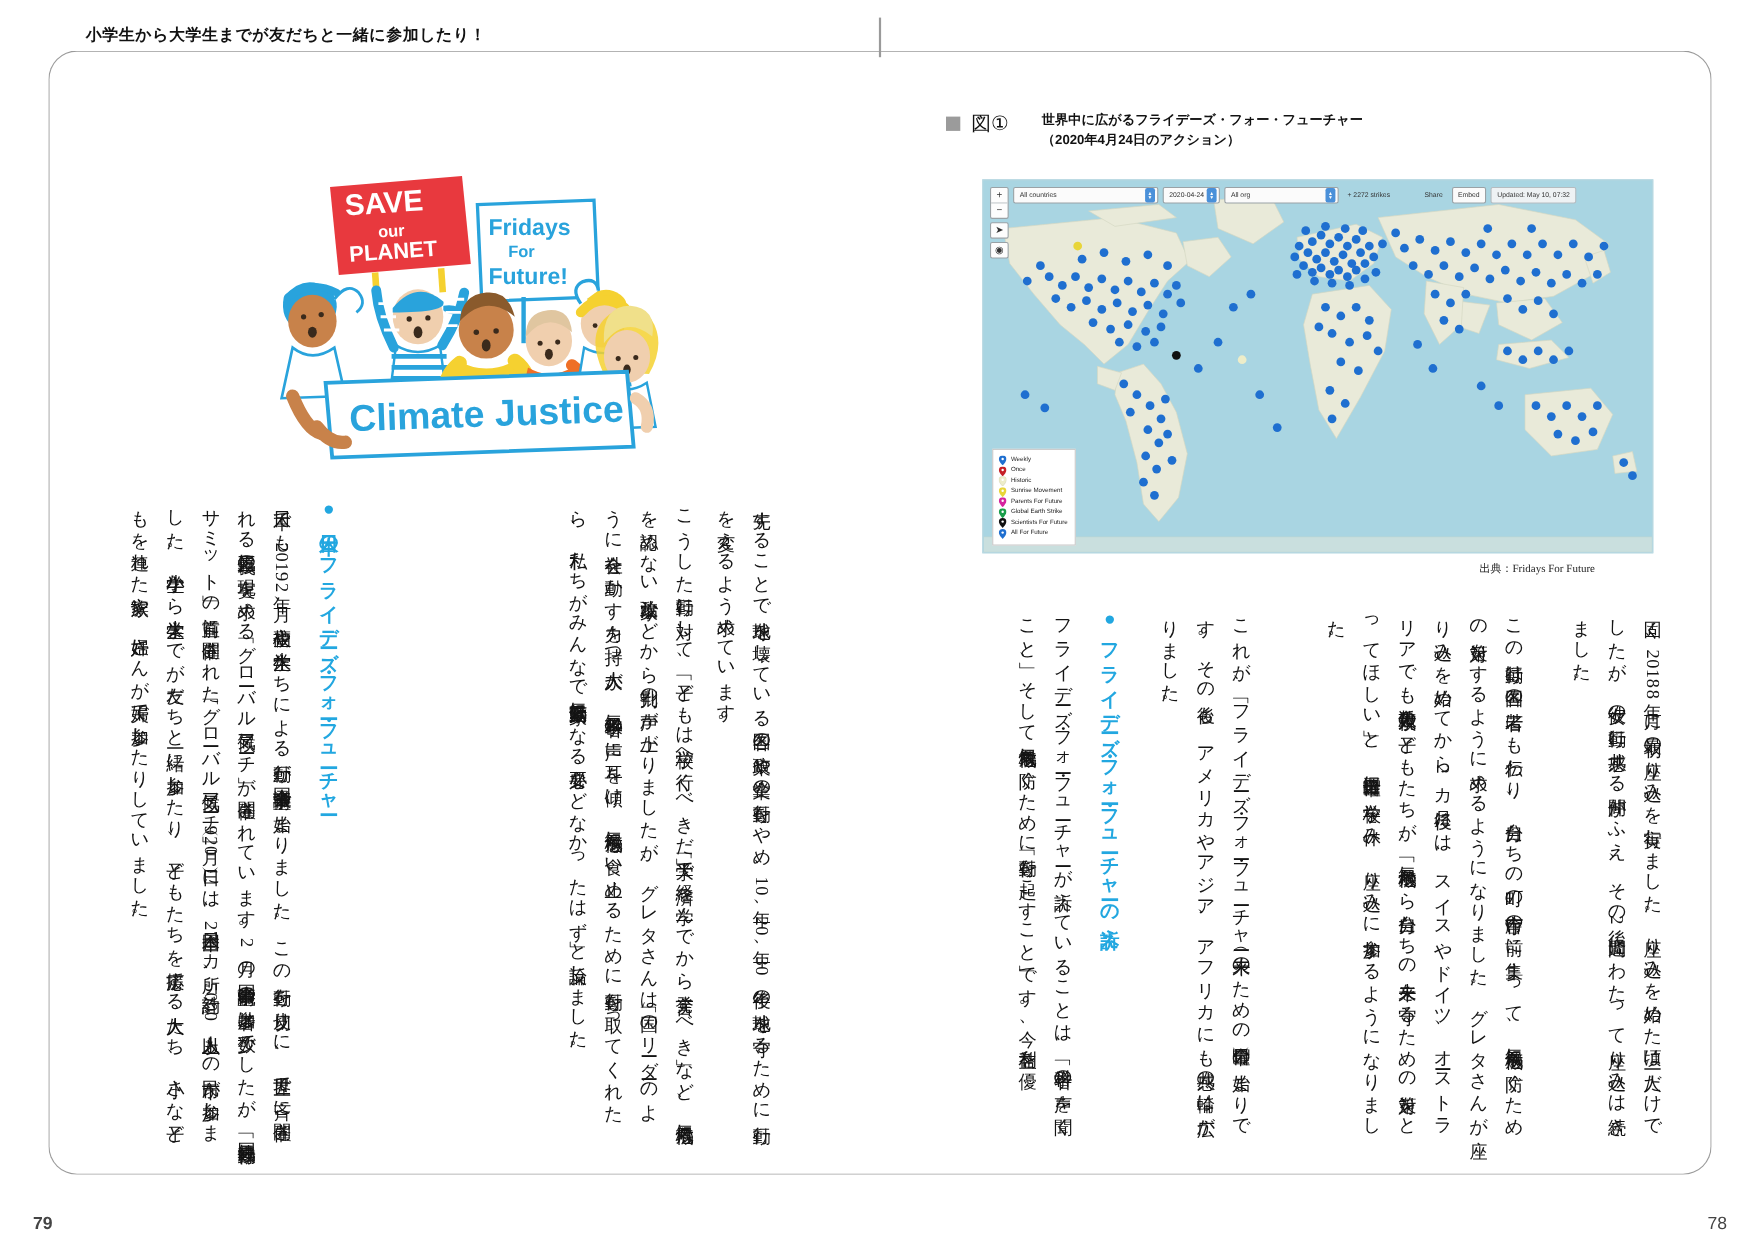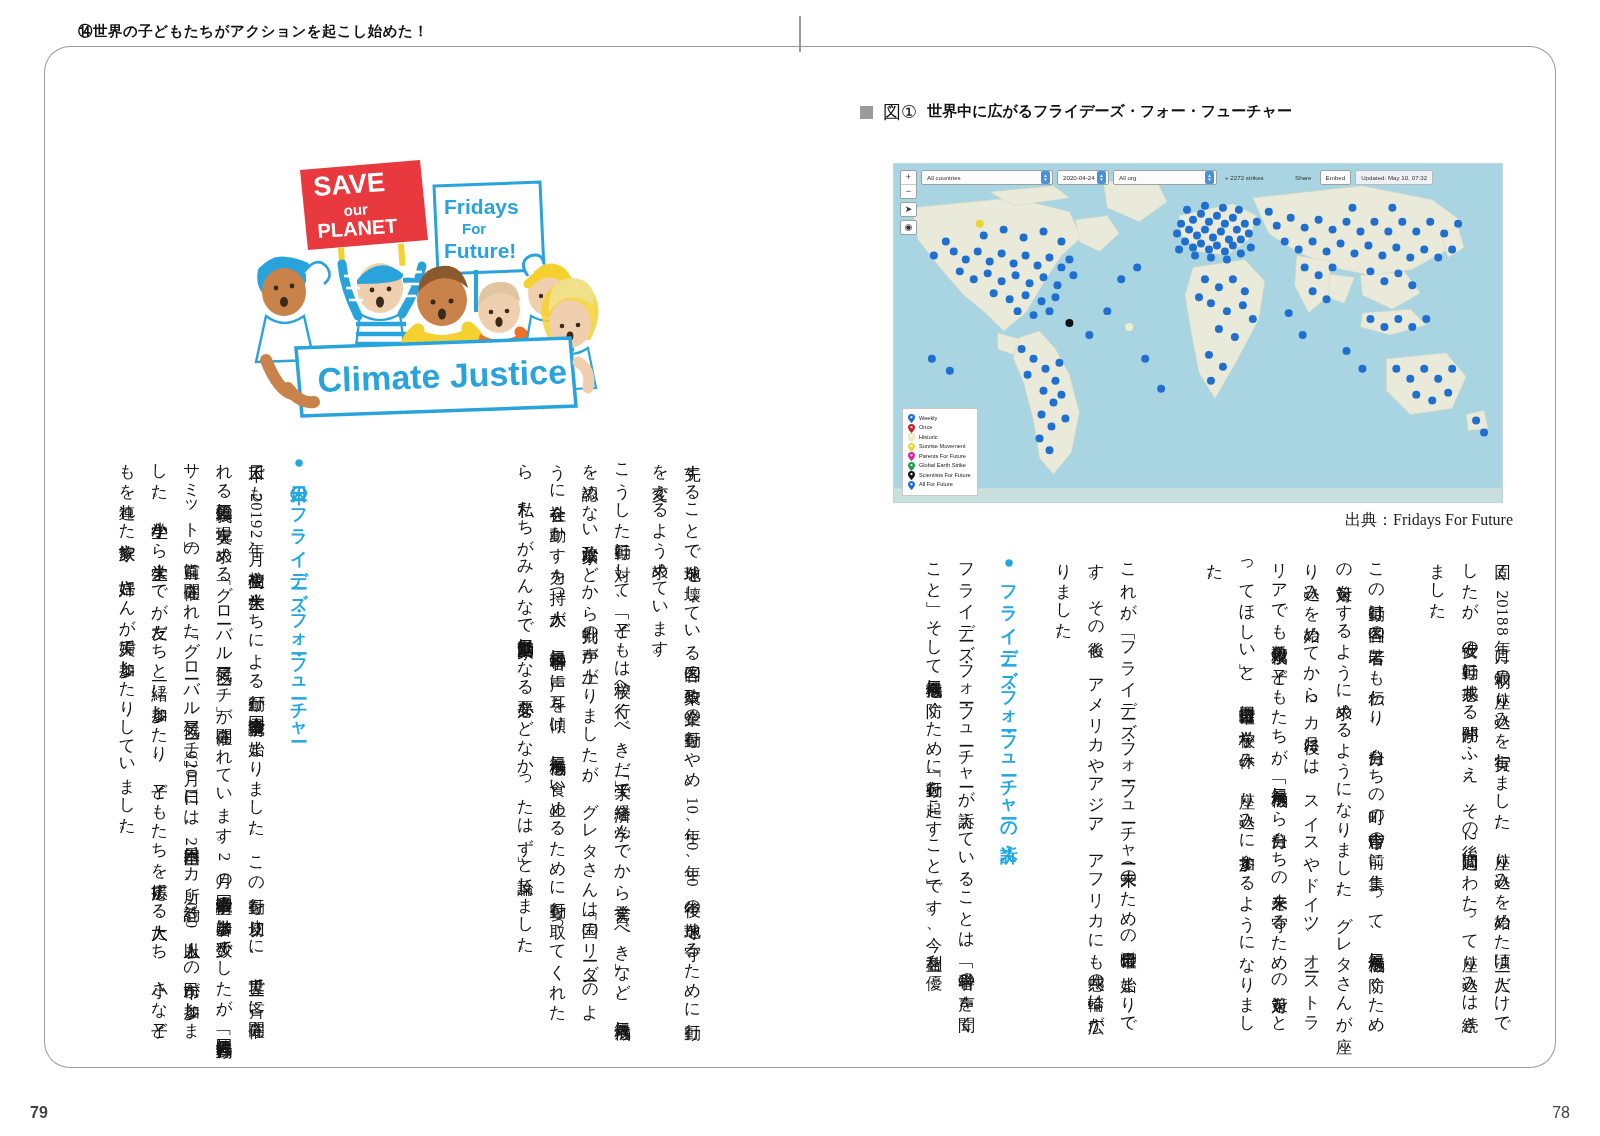--- a/index.html
+++ b/index.html
@@ -36,21 +36,21 @@
 
   
   #left-text{position:absolute;left:78px;top:452px;width:630px;height:580px;}
   #right-text{position:absolute;left:846px;top:552px;width:672px;height:480px;}
 
   
   .fig-caption{position:absolute;left:860px;top:100px;width:640px;}
   .fig-caption .row1{display:flex;align-items:flex-start;gap:10px;}
   .sq{display:inline-block;width:13px;height:13px;background:#9b9b9b;margin-top:6px;flex:none;}
   .fig-label{font-size:18px;font-weight:400;color:#111;flex:none;}
-  .fig-title{font-size:15px;font-weight:700;color:#111;line-height:1.5;}
+  .fig-title{font-size:12px;font-weight:700;color:#111;line-height:1.5;margin-left:20px;}
   .fig-title .l2{display:block;}
 
   
   .map-wrap{position:absolute;left:893px;top:163px;width:610px;height:340px;
             background:#a7d3e0;overflow:hidden;border:1px solid #bcd9e2;box-sizing:border-box;}
   .map-svg{position:absolute;inset:0;width:100%;height:100%;}
 
   
   .map-toolbar{position:absolute;left:27px;top:6px;height:17px;
                display:flex;align-items:stretch;gap:4px;font-size:6.2px;
@@ -83,29 +83,29 @@
 
   
   .legend{position:absolute;left:8px;bottom:6px;background:#fff;
           border:1px solid #c8c8c8;padding:5px 6px 5px 5px;z-index:6;
           font-size:5.6px;color:#222;line-height:1;}
   .legend .li{display:flex;align-items:center;gap:4px;height:9.5px;}
   .legend .pin{width:7px;height:9px;flex:none;position:relative;}
   .legend .pin svg{width:7px;height:9px;display:block;}
 
   
-  .fig-source{position:absolute;left:1345px;top:510px;font-size:16px;color:#222;
+  .fig-source{position:absolute;left:1345px;top:510px;font-size:10px;color:#222;
               font-family:"Liberation Serif","DejaVu Serif",serif;}
 </style>
 </head>
 <body>
 
 <div class="spread">
 
-  <div class="running-head">⑭世界の子どもたちがアクションを起こし始めた！</div>
+  <div class="running-head">小学生から大学生までが友だちと一緒に参加したり！</div>
   <div class="gutter"></div>
 
   <div class="frame-left"></div>
   <div class="frame-right"></div>
 
   <div class="folio folio-left">79</div>
   <div class="folio folio-right">78</div>
 
   <div class="illus">
     <svg viewBox="0 0 348 268" xmlns="http://www.w3.org/2000/svg">
@@ -221,20 +221,21 @@
     <div class="vblock heading-cy" style="right:392px;top:0;height:560px;width:30px;font-size:17.5px;">●日本のフライデーズ・フォー・フューチャー</div>
     <div class="vblock" style="right:436px;top:0;height:578px;width:196px;">日本でも2019年2月、高校生や大学生たちによる行動が国会議事堂前で始まりました。この行動を皮切りに、世界で一斉に開催される気候正義の実現を求める「グローバル気候マーチ」が開催されています。2月の国会議事堂前の参加者は少数でしたが、「国連気候行動サミット」の直前に開催された「グローバル気候マーチ」（9月20日）には、日本全国27カ所、計約5000人以上もの市民が参加しました。小学生から大学生までが友だちと一緒に参加したり、子どもたちを応援する大人たち、小さな子どもを連れた家族や、妊婦さんが夫婦で参加したりしていました。</div>
   </div>
 
   <div class="fig-caption">
     <div class="row1">
       <span class="sq"></span>
       <span class="fig-label">図①</span>
       <span class="fig-title">
         <span class="l1">世界中に広がるフライデーズ・フォー・フューチャー</span>
+        <span class="l2">（2020年4月24日のアクション）</span>
       </span>
     </div>
   </div>
 
   <div class="map-wrap">
     <svg class="map-svg" viewBox="0 0 610 340" preserveAspectRatio="none" xmlns="http://www.w3.org/2000/svg">
       <rect x="0" y="0" width="610" height="340" fill="#a9d5e2"></rect>
       <g fill="#e9ead9" stroke="#d5d7c2" stroke-width="0.6">
 
         <path d="M18 44 L120 34 L176 48 L188 74 L168 92 L150 120 L132 150 L110 168 L92 150 L70 132 L46 104 L24 76 Z"></path>

